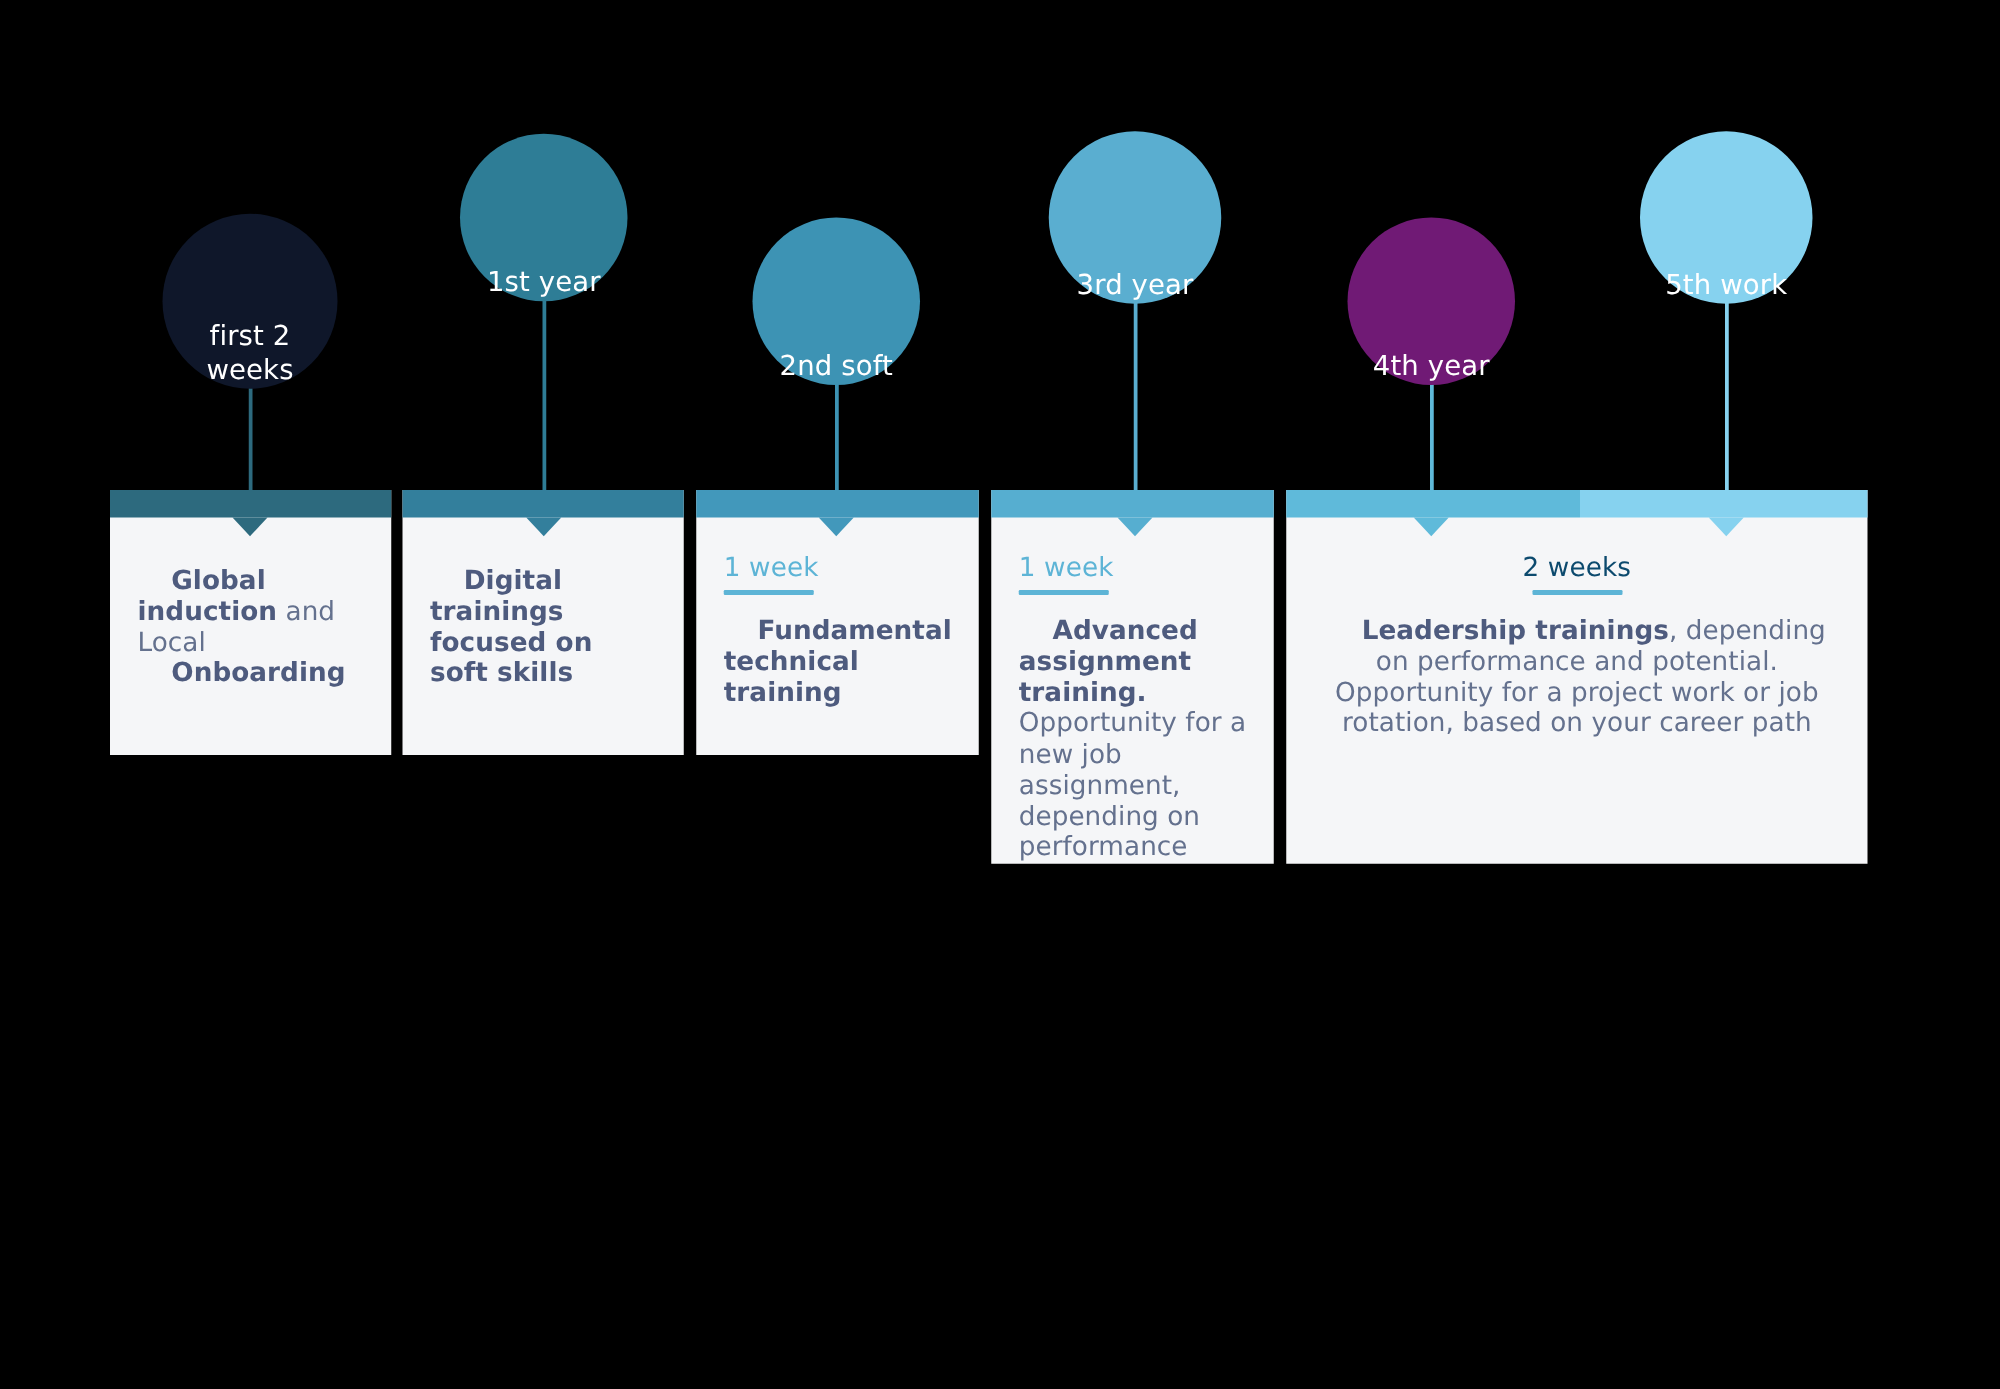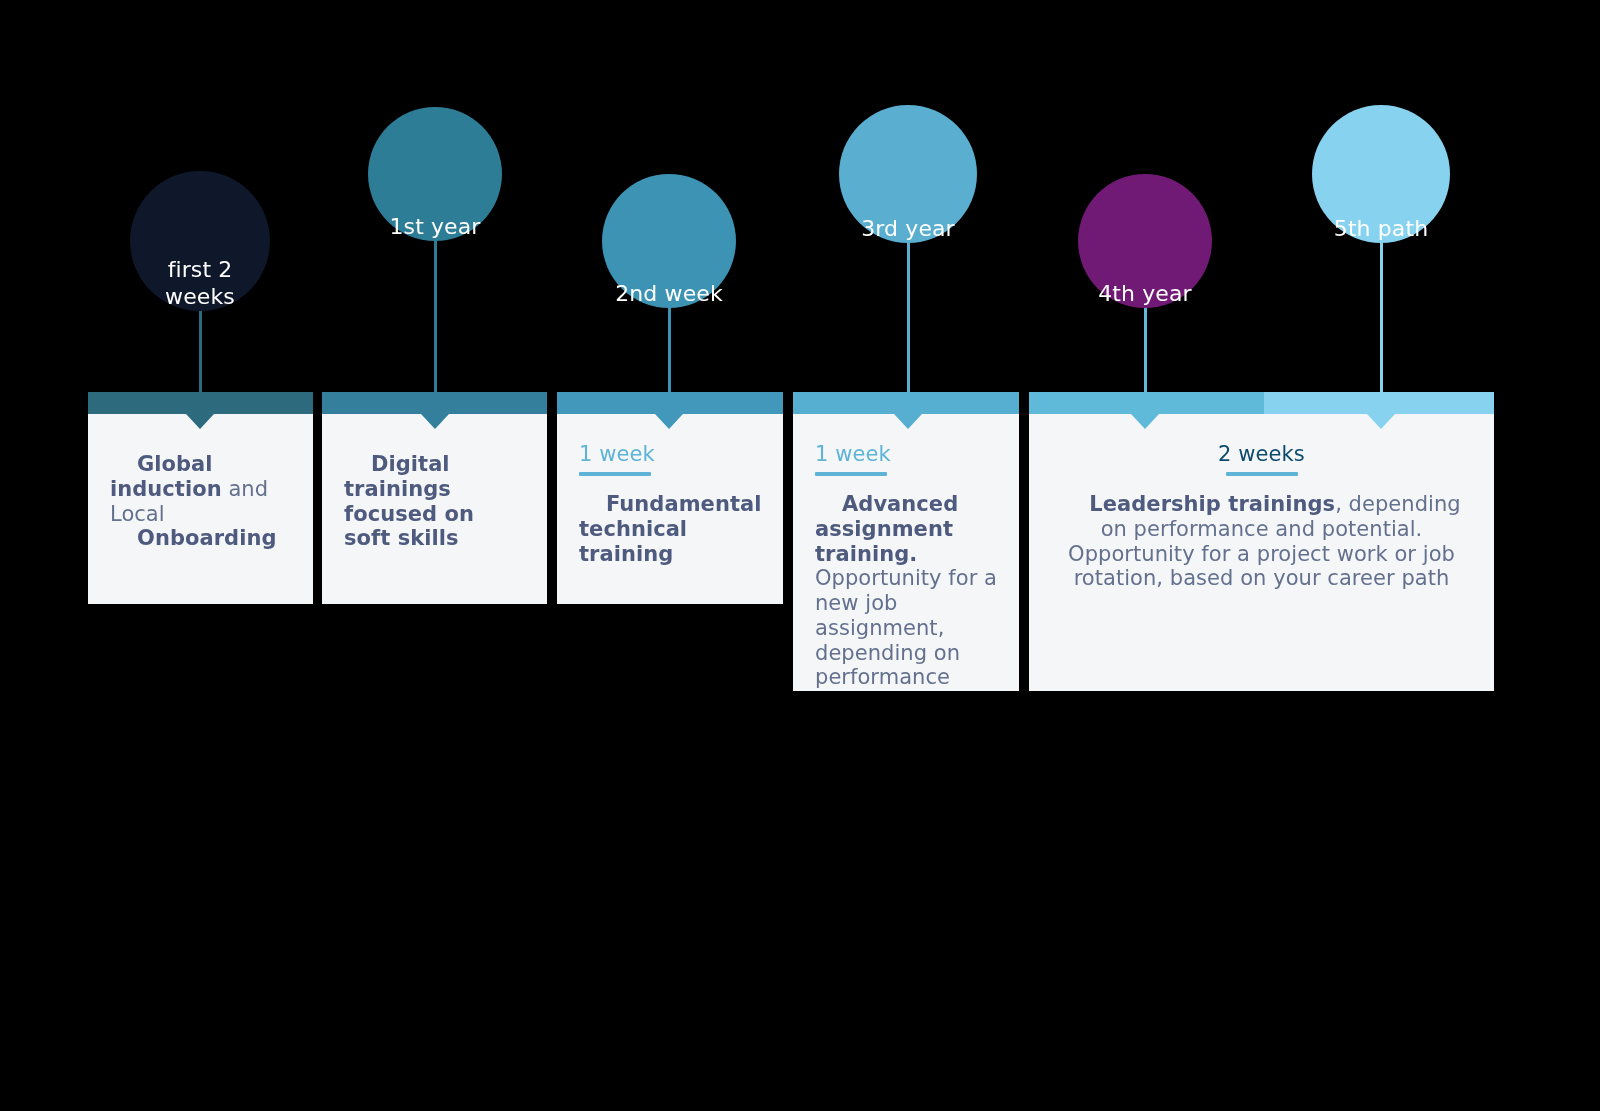--- a/index.html
+++ b/index.html
@@ -79,33 +79,33 @@
     <div class="stem" style="left: 199px; top: 309px; height: 85px; background: rgb(45, 106, 126);"></div>
     <div class="node" style="left: 130px; top: 171px; width: 140px; height: 140px; background: #0f172a;">
       <span>first 2 weeks</span>
     </div>
     <div class="stem" style="left: 434px; top: 239px; height: 155px; background: rgb(46, 125, 150);"></div>
     <div class="node" style="left: 368px; top: 107px; width: 134px; height: 134px; background: rgb(46, 125, 150);">
       <span>1st year</span>
     </div>
     <div class="stem" style="left: 668px; top: 306px; height: 88px; background: rgb(61, 147, 180);"></div>
     <div class="node" style="left: 602px; top: 174px; width: 134px; height: 134px; background: rgb(61, 147, 180);">
-      <span>2nd week</span>
+      <span>2nd soft</span>
     </div>
     <div class="stem" style="left: 907px; top: 241px; height: 153px; background: rgb(90, 174, 208);"></div>
     <div class="node" style="left: 839px; top: 105px; width: 138px; height: 138px; background: rgb(90, 174, 208);">
       <span>3rd year</span>
     </div>
     <div class="stem" style="left: 1144px; top: 306px; height: 88px; background: rgb(95, 186, 218);"></div>
     <div class="node" style="left: 1078px; top: 174px; width: 134px; height: 134px; background: #701a75;">
       <span>4th year</span>
     </div>
     <div class="stem" style="left: 1380px; top: 241px; height: 153px; background: rgb(134, 210, 239);"></div>
     <div class="node" style="left: 1312px; top: 105px; width: 138px; height: 138px; background: rgb(134, 210, 239);">
-      <span>5th path</span>
+      <span>5th work</span>
     </div>
     <div class="card" style="left: 88px; top: 392px; width: 225px; height: 212px;">
       <div class="card-head">
         <div class="head-seg" style="background: rgb(45, 106, 126); flex: 1 1 0%;"></div>
       </div>
       <div class="notch" style="left: 98px; border-top-color: rgb(45, 106, 126);"></div>
       <div class="card-body" style="padding-top: 38px;">
         <p class="desc"><b>Global induction</b><span> and Local </span><b>Onboarding</b></p>
       </div>
     </div>

